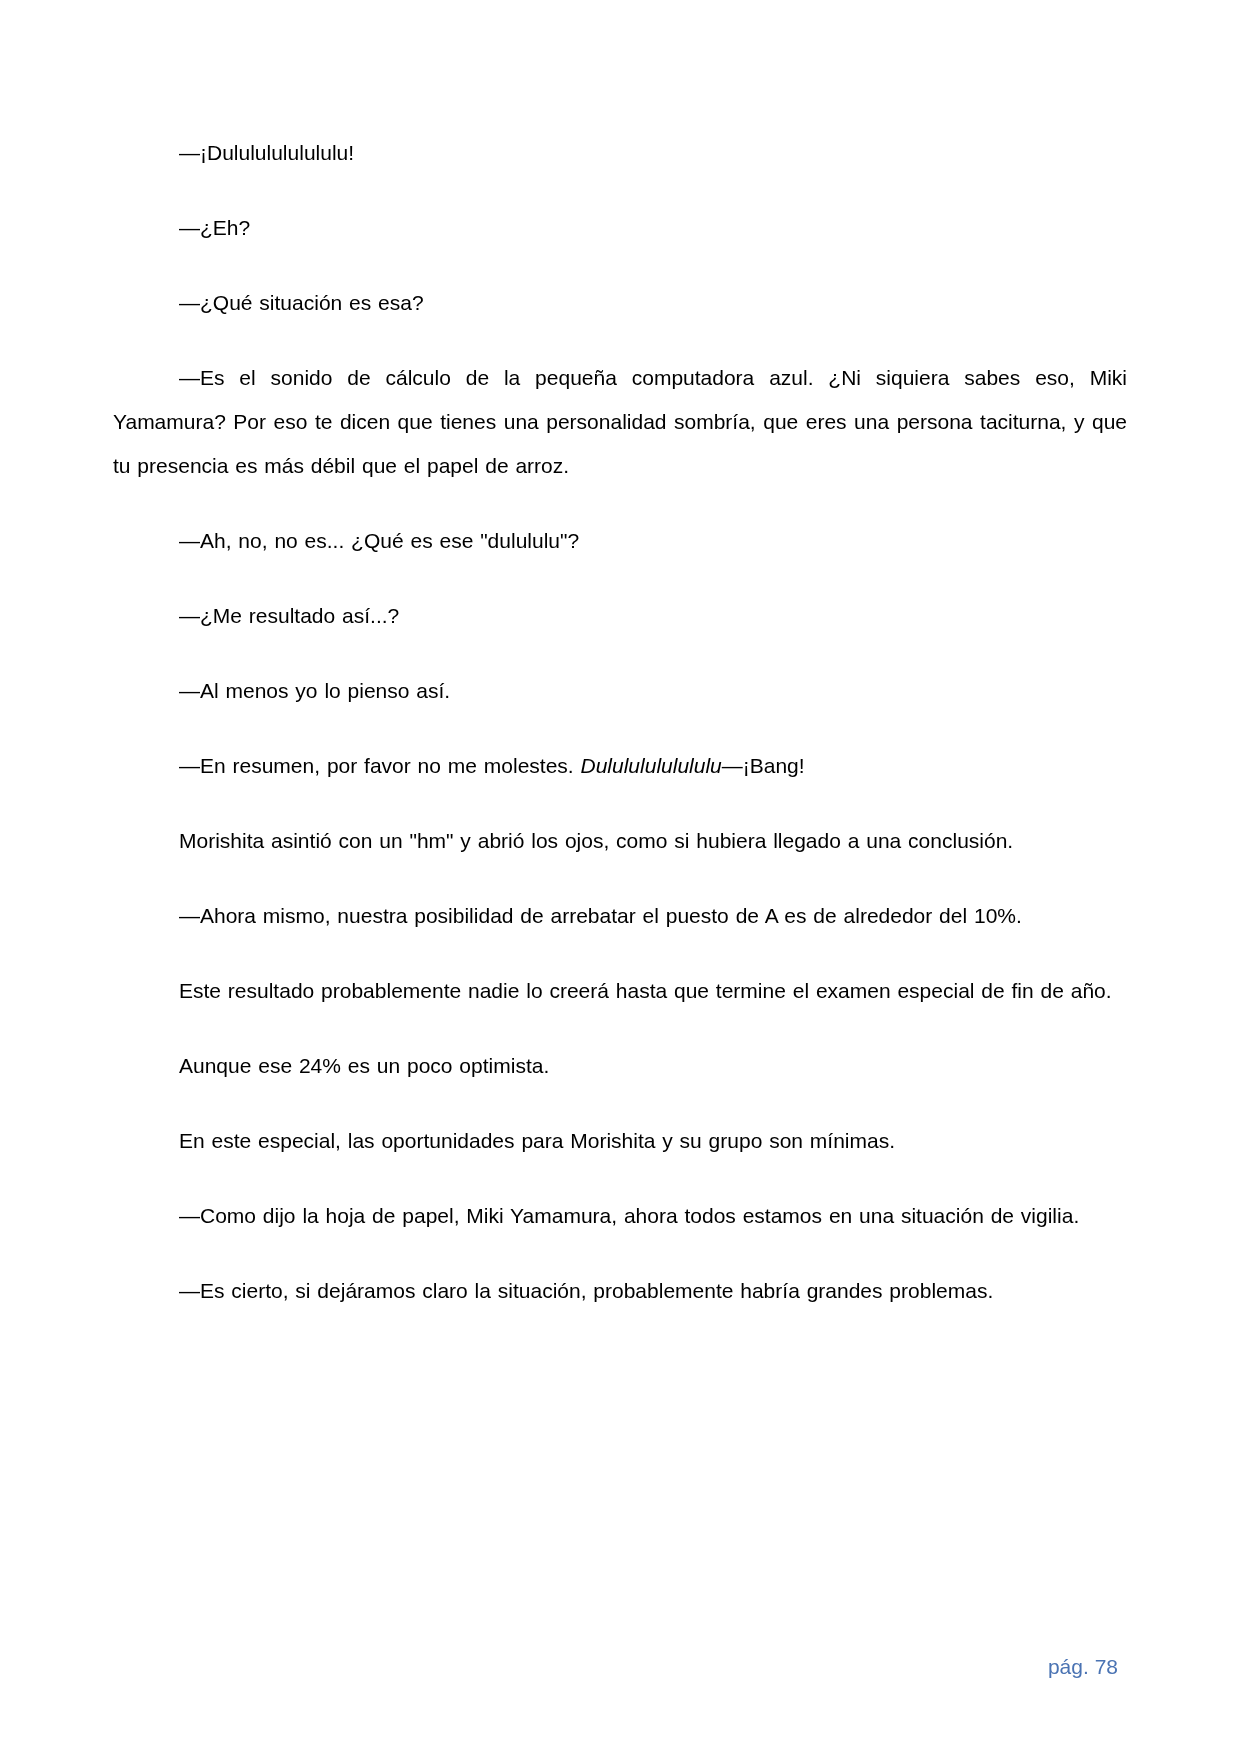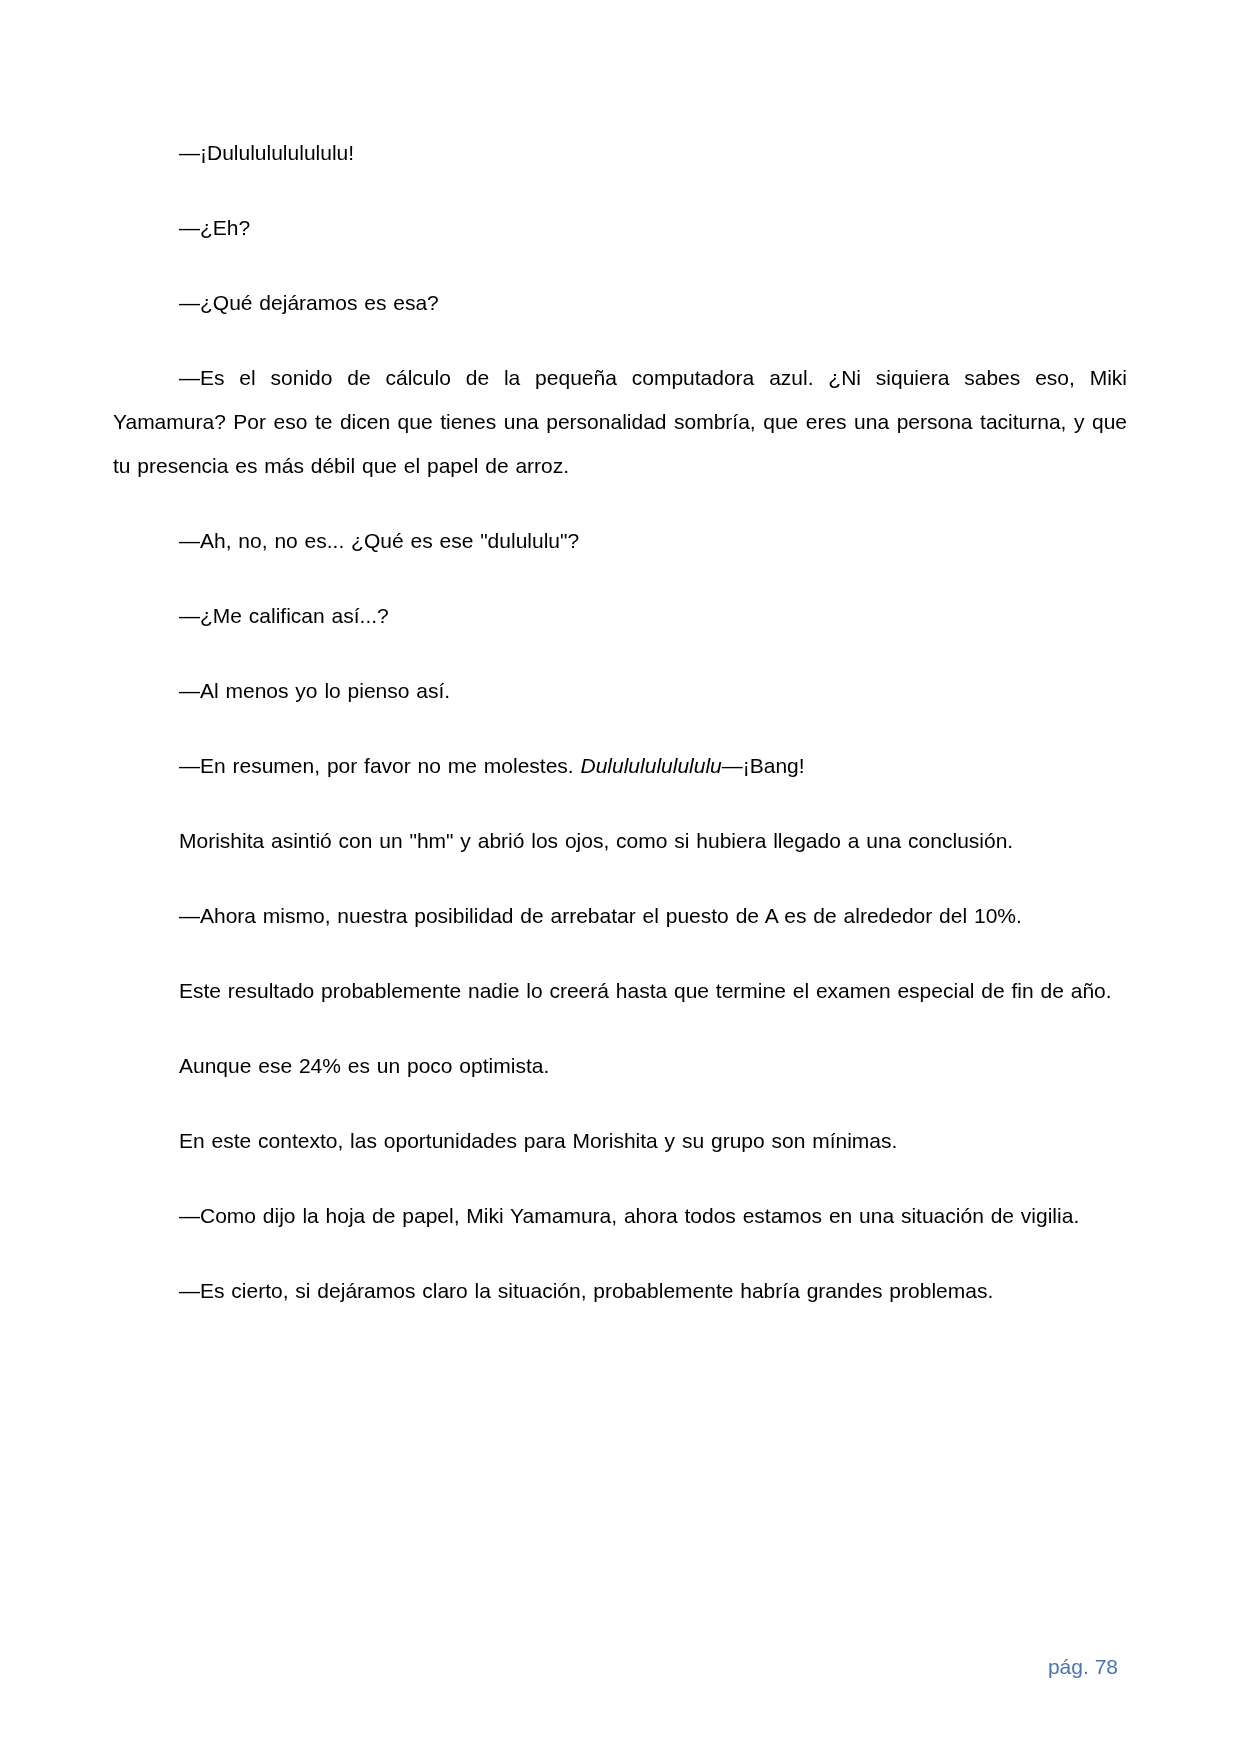--- a/index.html
+++ b/index.html
@@ -46,28 +46,28 @@
     line-height: 24px;
   }
 </style>
 </head>
 <body>
 
 <div class="page">
   <main class="doc-body">
       <p><span>—¡Dulululululululu!</span></p>
       <p><span>—¿Eh?</span></p>
-      <p><span>—¿Qué dejáramos es esa?</span></p>
+      <p><span>—¿Qué situación es esa?</span></p>
       <p><span>—Es el sonido de cálculo de la pequeña computadora azul. ¿Ni siquiera sabes eso, Miki Yamamura? Por eso te dicen que tienes una personalidad sombría, que eres una persona taciturna, y que tu presencia es más débil que el papel de arroz.</span></p>
       <p><span>—Ah, no, no es... ¿Qué es ese "dulululu"?</span></p>
-      <p><span>—¿Me califican así...?</span></p>
+      <p><span>—¿Me resultado así...?</span></p>
       <p><span>—Al menos yo lo pienso así.</span></p>
       <p><span>—En resumen, por favor no me molestes. </span><span class="italic">Dulululululululu</span><span>—¡Bang!</span></p>
       <p><span>Morishita asintió con un "hm" y abrió los ojos, como si hubiera llegado a una conclusión.</span></p>
       <p><span>—Ahora mismo, nuestra posibilidad de arrebatar el puesto de A es de alrededor del 10%.</span></p>
       <p><span>Este resultado probablemente nadie lo creerá hasta que termine el examen especial de fin de año.</span></p>
       <p><span>Aunque ese 24% es un poco optimista.</span></p>
-      <p><span>En este contexto, las oportunidades para Morishita y su grupo son mínimas.</span></p>
+      <p><span>En este especial, las oportunidades para Morishita y su grupo son mínimas.</span></p>
       <p><span>—Como dijo la hoja de papel, Miki Yamamura, ahora todos estamos en una situación de vigilia.</span></p>
       <p><span>—Es cierto, si dejáramos claro la situación, probablemente habría grandes problemas.</span></p>
     </main>
   <div class="page-footer" style="color: rgb(74, 115, 179);">pág. 78</div>
 </div>
 
 </body></html>

